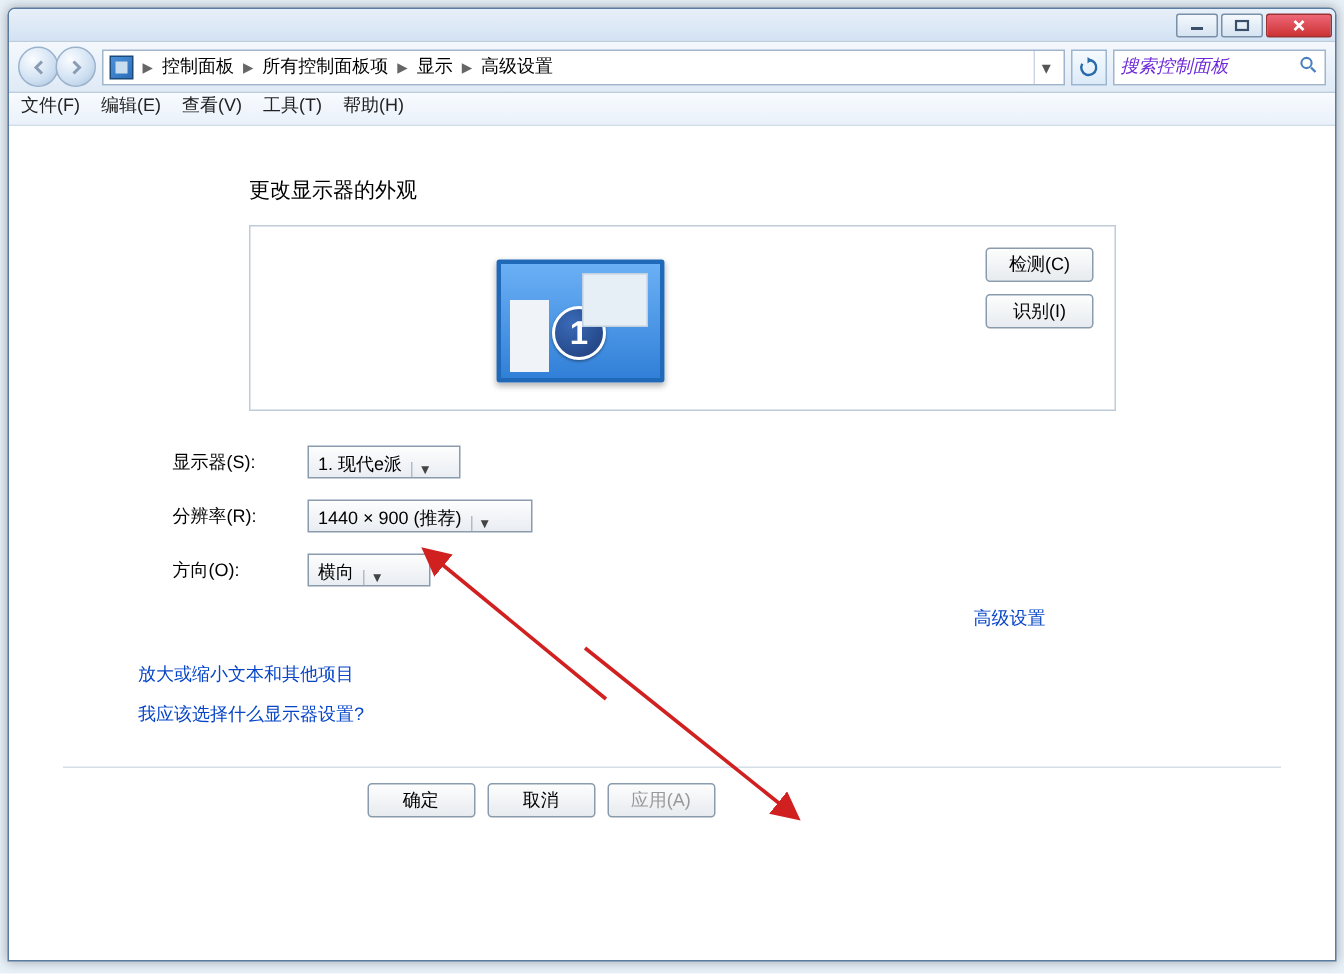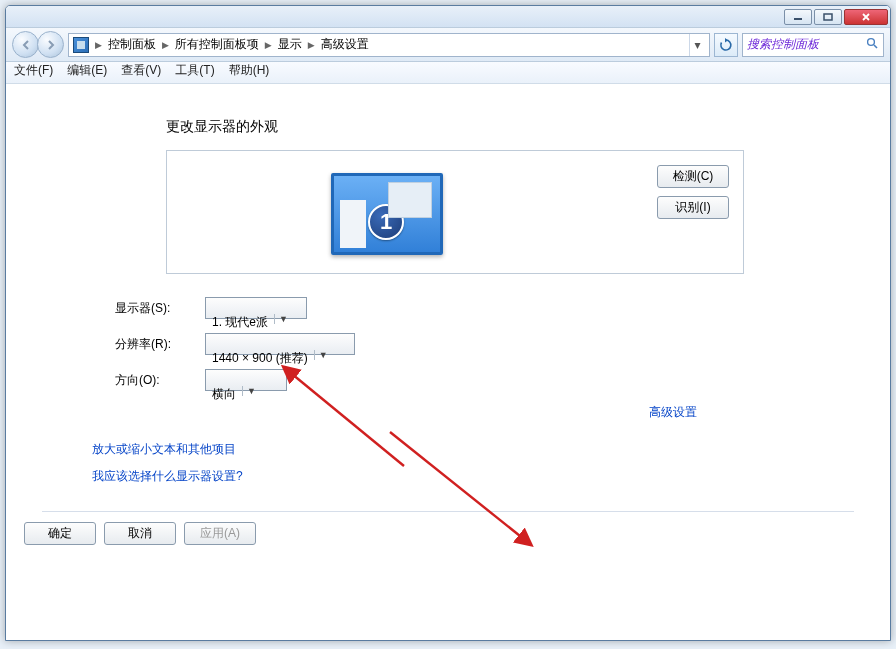--- a/index.html
+++ b/index.html
@@ -30,27 +30,27 @@
 .monitor{position:absolute;left:164px;top:22px;width:112px;height:82px;background:linear-gradient(#6bb0f5,#3180d8);border:3px solid #2068b8;border-radius:2px;box-shadow:0 2px 4px rgba(0,0,0,.3)}
 .monitor::after{content:"";position:absolute;right:8px;top:6px;width:42px;height:34px;background:#e6eef6;border:1px solid #c0d0e0}
 .monitor .taskstrip{position:absolute;left:6px;bottom:4px;width:26px;height:48px;background:#f0f4f9}
 .mon-num{position:absolute;left:34px;top:28px;width:36px;height:36px;border-radius:50%;background:radial-gradient(circle at 35% 30%,#3a6ab8,#1d3d78);color:#fff;font-size:22px;font-weight:bold;display:flex;align-items:center;justify-content:center;border:2px solid #fff;box-shadow:0 1px 2px rgba(0,0,0,.4)}
 .side-btns{position:absolute;right:14px;top:14px;display:flex;flex-direction:column;gap:8px}
 .btn7{min-width:72px;height:23px;padding:0 12px;border:1px solid #8a9bad;border-radius:3px;background:linear-gradient(#fdfdfd,#e7ebef);display:inline-flex;align-items:center;justify-content:center;cursor:default}
 .btn7.disabled{color:#999}
 .form-rows{margin-left:91px}
 .row{display:flex;align-items:center;height:24px;margin-bottom:12px}
 .row-label{width:90px}
-.combo{height:22px;border:1px solid #8a9bad;background:linear-gradient(#fdfdfd,#e9edf2);display:inline-flex;align-items:flex-start;padding:16px 4px 0 6px;gap:6px}
+.combo{height:22px;border:1px solid #8a9bad;background:linear-gradient(#fdfdfd,#e9edf2);display:inline-flex;align-items:flex-end;padding:0 4px 0 6px;gap:6px}
 .combo .arr{border-left:1px solid #b0bcc8;padding-left:4px;color:#444;font-size:9px}
 .adv{text-align:right;margin:6px 0 20px 0;padding-right:175px}
 .linkblue{color:#0645c8;cursor:pointer}
 .links{margin-left:68px;display:flex;flex-direction:column;gap:10px;margin-top:8px}
 .footer-line{border-top:1px solid #d6deea;margin:26px 18px 0 18px}
-.footer-btns{display:flex;justify-content:flex-start;gap:8px;padding:10px 175px 0 0}
+.footer-btns{display:flex;justify-content:center;gap:8px;padding:10px 175px 0 0}
 .arrow{position:absolute;pointer-events:none}
 .arrow svg{overflow:visible}
 </style>
 </head>
 <body>
 
 <div class="window">
 
   <div class="titlebar">
     <div class="win-btn">

